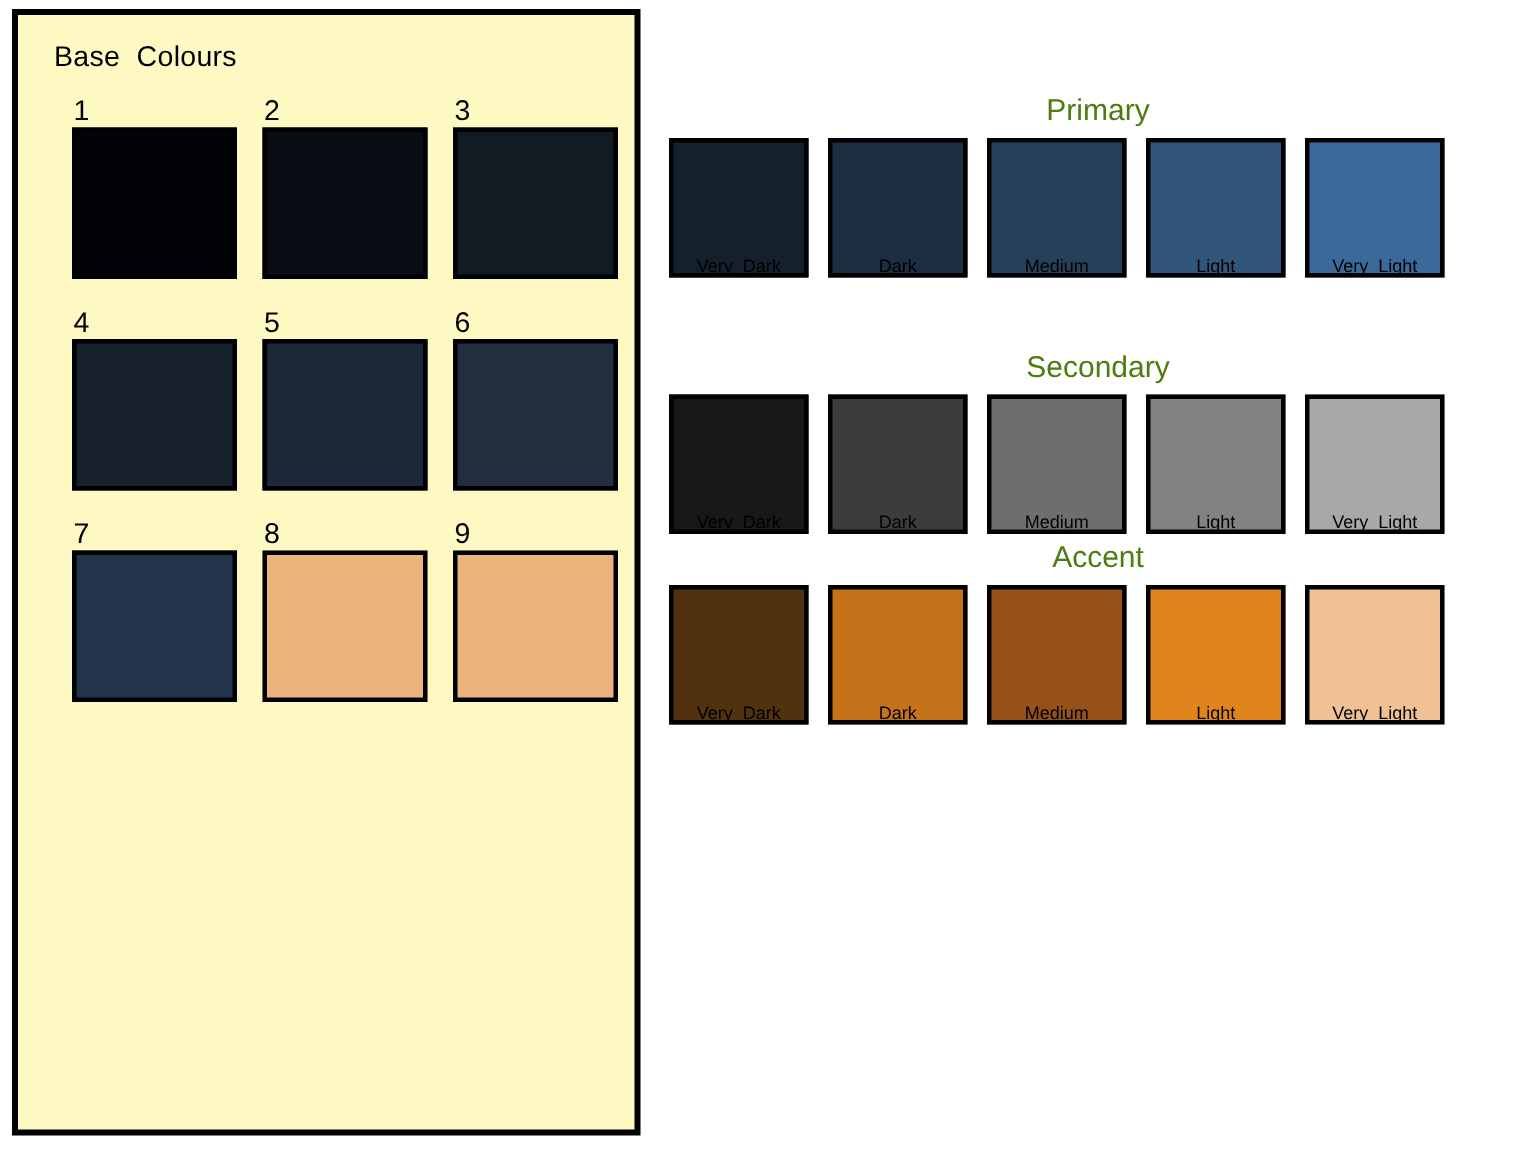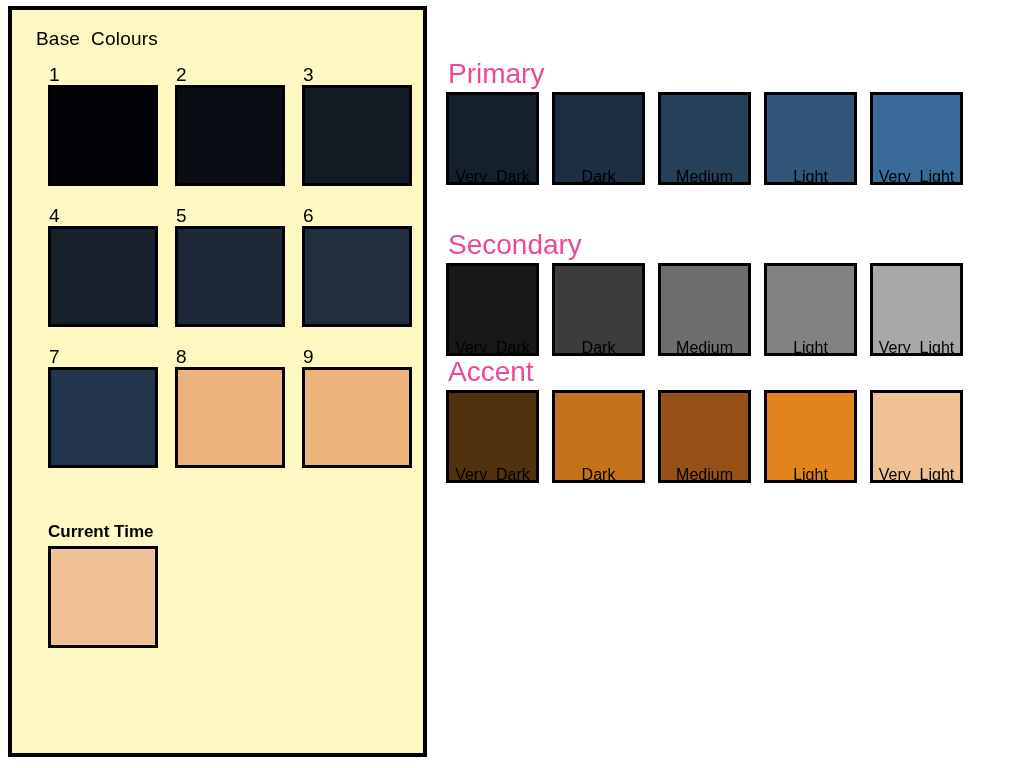--- a/index.html
+++ b/index.html
@@ -88,24 +88,25 @@
   .group {
     position: absolute;
     left: 446px;
     width: 570px;
   }
   #group-primary   { top: 62px; }
   #group-secondary { top: 205px; margin-top: 28px; }
   #group-accent    { top: 360px; }
 
   .group-title {
-    font-size: 28px;
+    font-size: 20px;
     line-height: 24px;
-    color: #ec4899;
+    color: #4d7c0f;
     margin: 0 0 6px 2px;
+    text-align: center;
   }
   .group-swatches {
     position: relative;
     display: flex;
     gap: 13px;
   }
   .shade {
     position: relative;
     width: 93px;
   }
@@ -114,21 +115,21 @@
     height: 93px;
     border: 3px solid #000000;
     box-sizing: border-box;
   }
   .shade-label {
     position: absolute;
     left: 0;
     width: 93px;
     top: 78px;
     text-align: center;
-    font-size: 16px;
+    font-size: 12px;
     line-height: 14px;
     white-space: pre;
     color: #000;
     pointer-events: none;
   }
 </style>
 </head>
 <body>
 
 <div id="base-panel">
@@ -177,24 +178,20 @@
         <div class="base-sw" style="background-color: rgb(237, 179, 124);"></div>
       </div>
       <div class="base-cell">
         <div class="base-num">9</div>
         <div class="base-sw" style="background-color: rgb(237, 179, 124);"></div>
       </div>
     </div>
 
   </div>
 
-  <div id="current-time-block">
-    <div id="current-time-title">Current Time</div>
-    <div id="current-time-swatch" style="background-color: rgb(239, 193, 148);"></div>
-  </div>
 
 </div>
 
 <div class="group" id="group-primary">
   <div class="group-title">Primary</div>
   <div class="group-swatches">
     <div class="shade">
       <div class="shade-box" style="background-color: rgb(20, 32, 43);"></div>
       <div class="shade-label">Very  Dark</div>
     </div>

